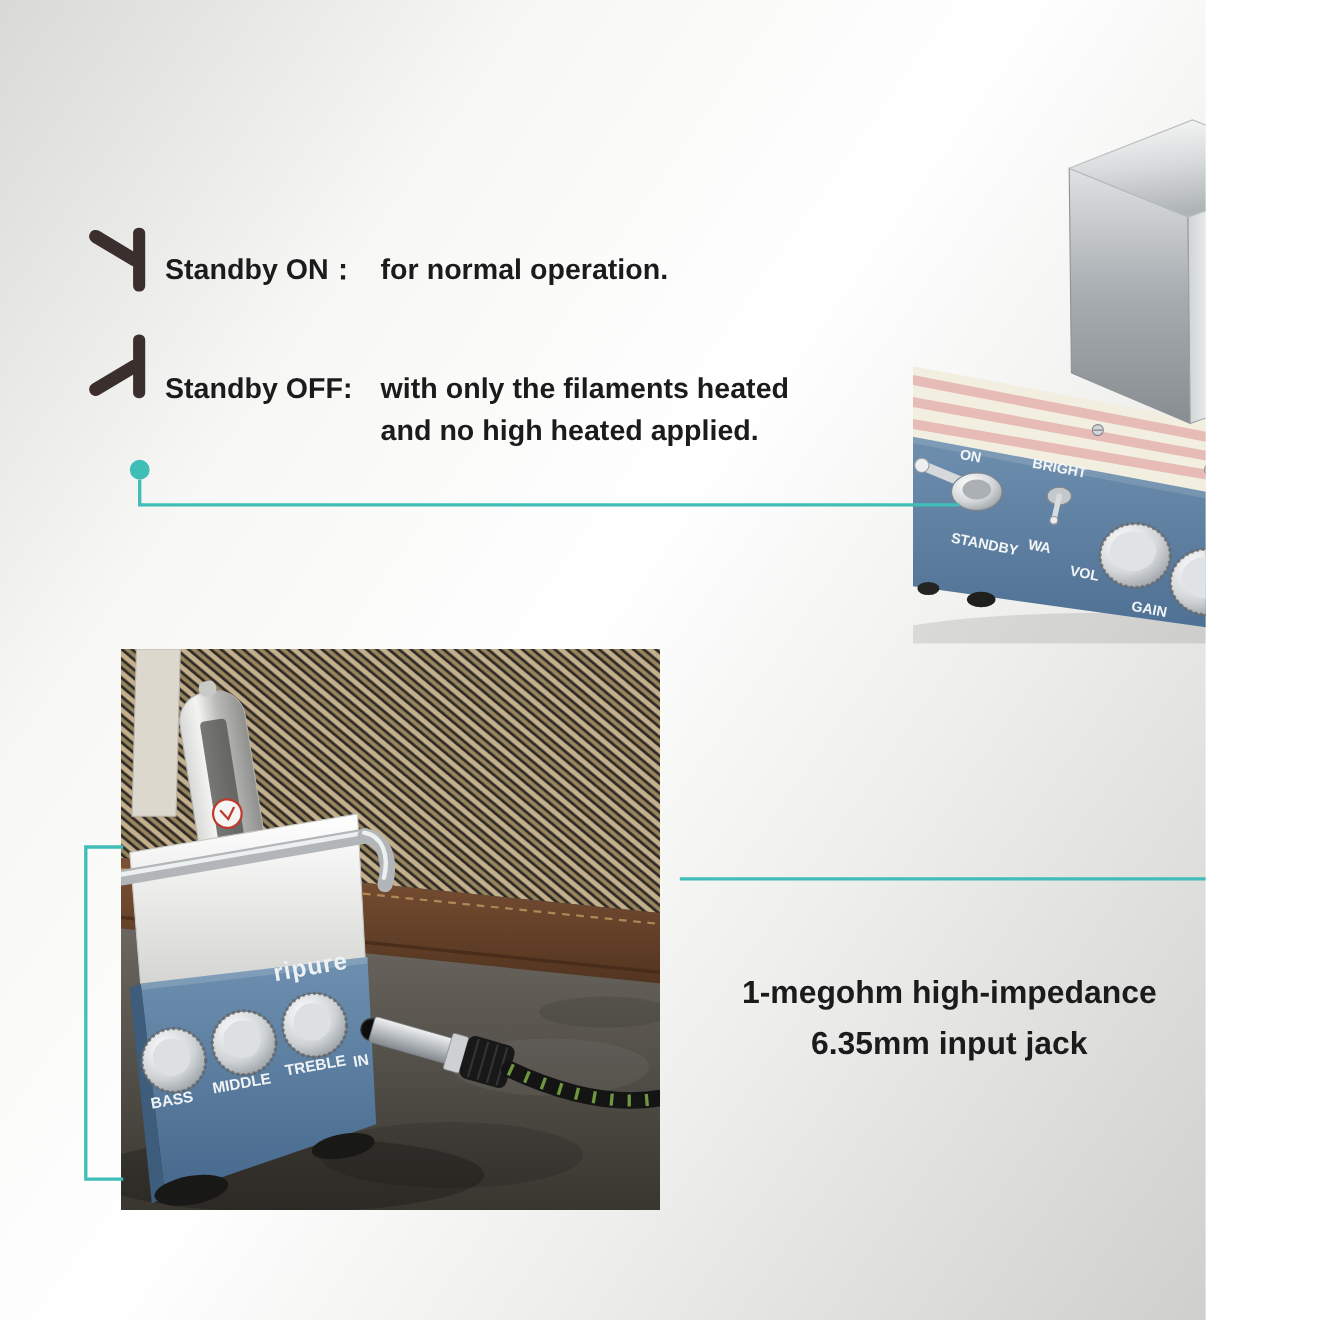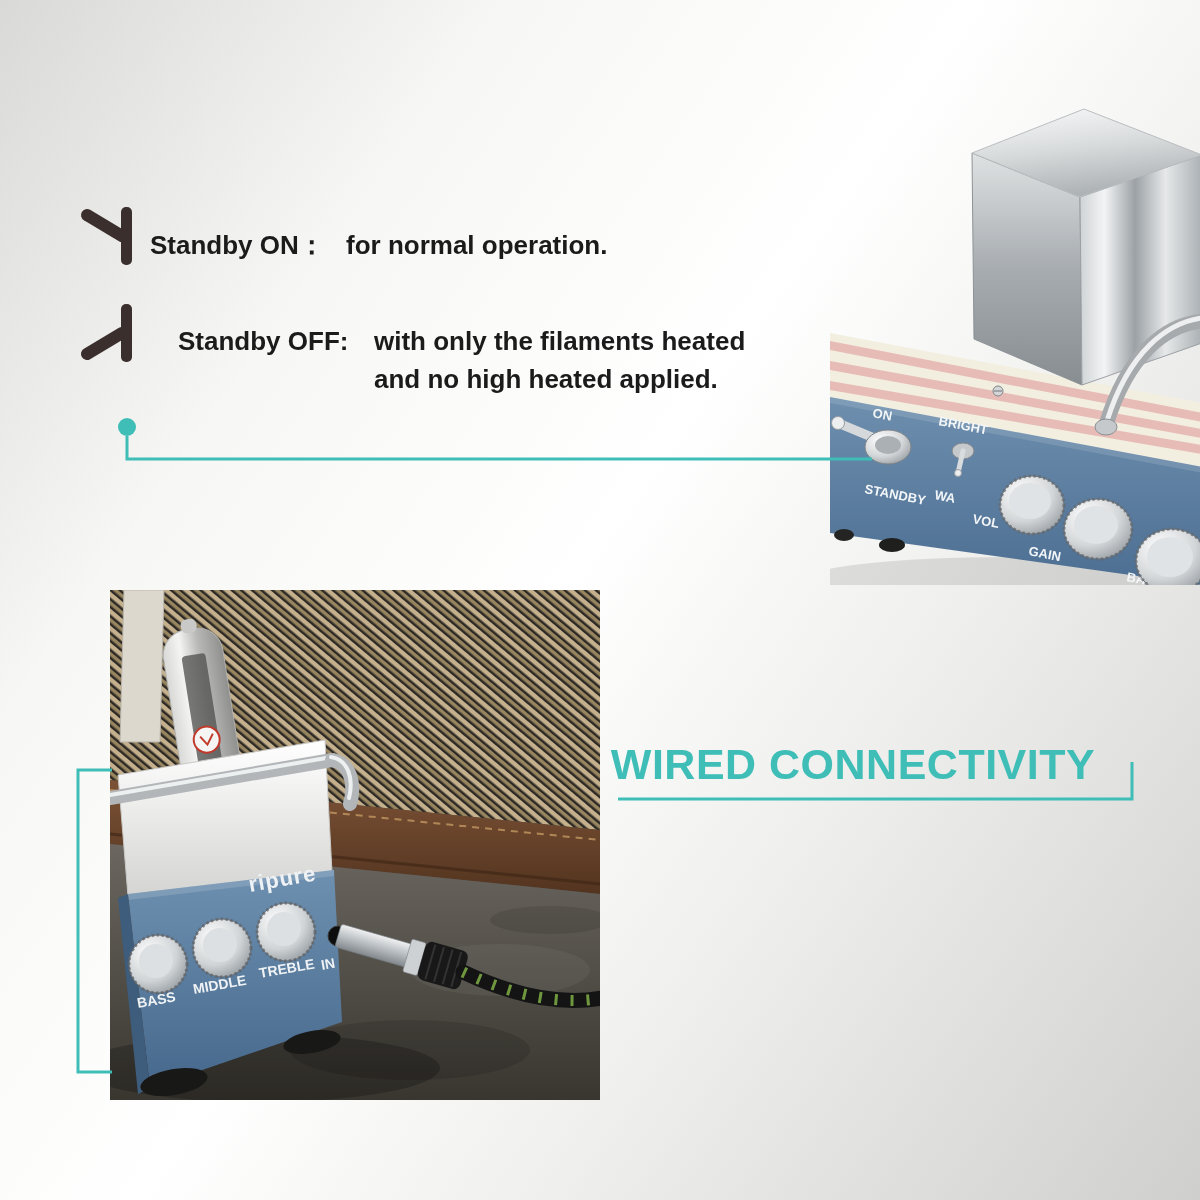--- a/index.html
+++ b/index.html
@@ -2,21 +2,21 @@
 <html style="--accent: #3FBEB7; --text: #1B1B1B; --icon: #3A2F2C; --amp-blue: #5C80A6; --panel-cream: #F2EEE0; --stripe-pink: #E7BCB6;"><head>
 <meta charset="utf-8">
 <style>
   html,body{margin:0;padding:0;}
   body{
     width:1200px;height:1200px;
     font-family:"Liberation Sans",sans-serif;
     color:var(--text,#1b1b1b);
   }
   .canvas{
-    position:relative;width:1200px;height:1200px;overflow:hidden;
+    position:relative;width:1096px;height:1200px;overflow:hidden;
     background:linear-gradient(125deg,#d9d9d7 0%,#f7f7f5 25%,#ffffff 48%,#efefed 68%,#cfcfcd 100%);
   }
   .abs{position:absolute;}
   .note-text{font-size:26px;font-weight:bold;line-height:38px;white-space:nowrap;}
   .note-label{display:inline-block;width:196px;}
   .indent{padding-left:196px;}
   .photo-top{left:830px;top:95px;width:370px;height:490px;}
   .photo-front{left:110px;top:590px;width:490px;height:510px;}
   .photo-top svg,.photo-front svg{display:block;width:100%;height:100%;}
   .wired-title{
@@ -45,21 +45,21 @@
   <div class="abs note-text" style="left:150px;top:226px;">
     <span class="note-label">Standby ON：</span><span>for normal operation.</span>
   </div>
 
   <div class="abs" style="left:75px;top:300px;">
     <svg class="toggle-glyph" width="64" height="66" viewBox="0 0 64 66">
       <rect x="46" y="4" width="11" height="58" rx="5" fill="var(--icon,#3A2F2C)"></rect>
       <line x1="47" y1="33" x2="12" y2="54" stroke="var(--icon,#3A2F2C)" stroke-width="12" stroke-linecap="round"></line>
     </svg>
   </div>
-  <div class="abs note-text" style="left:150px;top:322px;margin-left:28px;">
+  <div class="abs note-text" style="left:150px;top:334px;">
     <div><span class="note-label">Standby OFF:</span><span>with only the filaments heated</span></div>
     <div class="indent"><span>and no high heated applied.</span></div>
   </div>
 
   <div class="abs photo-top">
     <svg viewBox="0 0 370 490">
       <defs>
         <linearGradient id="tChromeTop" x1="0" y1="0" x2="0.3" y2="1">
           <stop offset="0" stop-color="#fafbfb"></stop>
             <stop offset="0.55" stop-color="#d6d9da"></stop>
@@ -284,21 +284,24 @@
       <g>
         <path d="M 353 382 C 400 404 448 416 492 408" stroke="#141414" stroke-width="15" fill="none" stroke-linecap="round"></path>
         <path d="M 353 382 C 400 404 448 416 492 408" stroke="#7fae45" stroke-width="11" fill="none" stroke-dasharray="3 13" opacity="0.85"></path>
       </g>
 
       <ellipse cx="64" cy="492" rx="34" ry="13" fill="#181817" transform="rotate(-10 64 492)"></ellipse>
       <ellipse cx="202" cy="452" rx="29" ry="11" fill="#181817" transform="rotate(-10 202 452)"></ellipse>
     </svg>
   </div>
 
-  <div class="abs wired-title">WIRED CONNECTIVITY</div>
+  <div class="abs wired-desc">
+    <div>1-megohm high-impedance</div>
+    <div>6.35mm input jack</div>
+  </div>
 
   <svg class="overlay" viewBox="0 0 1200 1200">
     <circle cx="127" cy="427" r="9" fill="var(--accent,#3FBEB7)"></circle>
     <polyline points="127,436 127,459 872,459" fill="none" stroke="var(--accent,#3FBEB7)" stroke-width="3"></polyline>
     <polyline points="112,770 78,770 78,1072 112,1072" fill="none" stroke="var(--accent,#3FBEB7)" stroke-width="3"></polyline>
     <polyline points="1132,762 1132,799 618,799" fill="none" stroke="var(--accent,#3FBEB7)" stroke-width="3"></polyline>
   </svg>
 
 </div>
 

